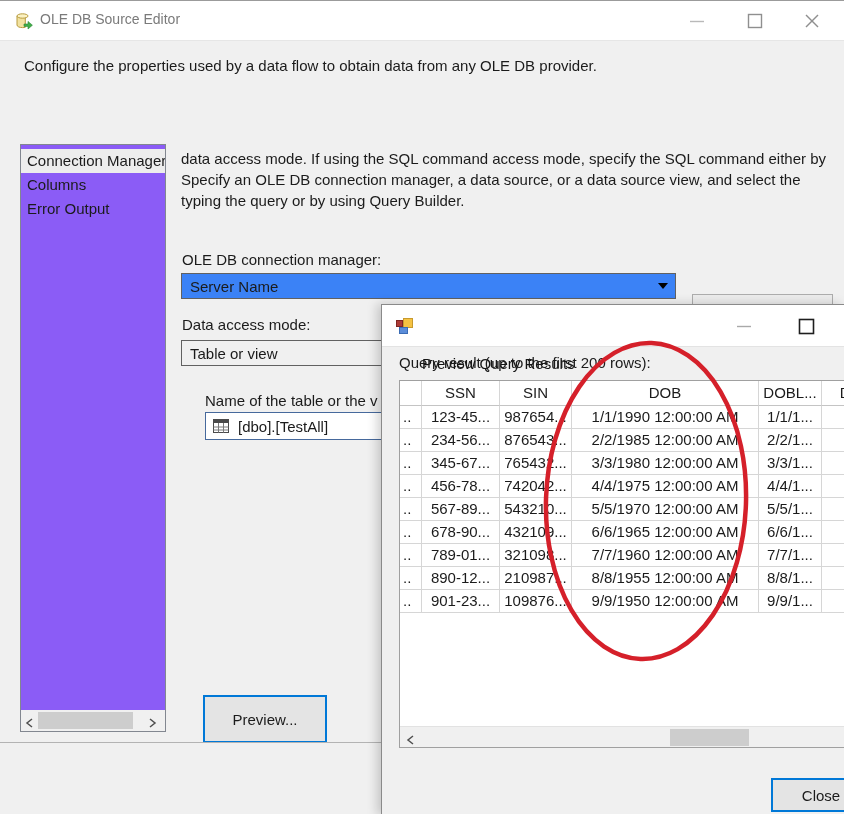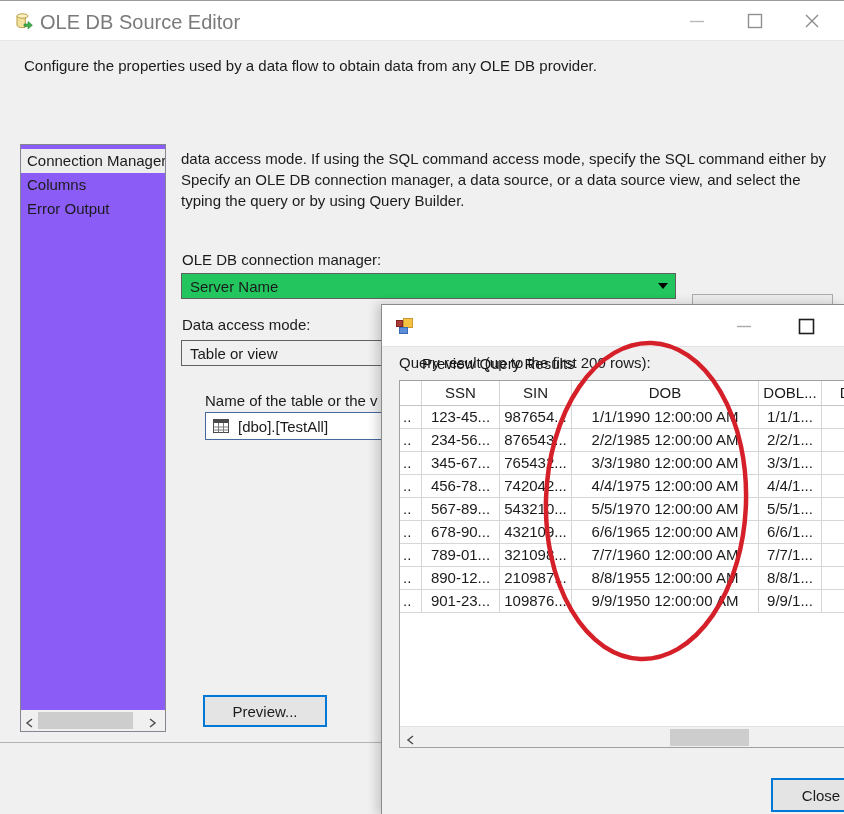--- a/index.html
+++ b/index.html
@@ -3,54 +3,54 @@
 <meta charset="utf-8">
 <style>
   * { margin:0; padding:0; box-sizing:border-box; }
   html,body { background:#fff; }
   body { font-family:"Liberation Sans","DejaVu Sans",sans-serif; color:#1b1b1b; }
   #screen { position:relative; width:844px; height:814px; background:#f0f0f0; overflow:hidden; border-top:1px solid #9b9b9b; }
 
   
   .titlebar { position:absolute; left:0; top:0; width:844px; height:40px; background:#ffffff; border-bottom:1px solid #e6e6e6; }
   .titlebar .app-icon { position:absolute; left:13px; top:10px; width:20px; height:20px; }
-  .titlebar .title-text { position:absolute; left:40px; top:10px; font-size:20px; color:#7a7a7a; white-space:nowrap; }
+  .titlebar .title-text { position:absolute; left:40px; top:10px; font-size:14px; color:#7a7a7a; white-space:nowrap; }
   .winctl { position:absolute; top:0; width:46px; height:40px; display:flex; align-items:center; justify-content:center; }
   .ctl-min { left:674px; } .ctl-max { left:732px; } .ctl-close { left:789px; }
 
   .desc { position:absolute; left:24px; top:56px; font-size:15px; }
 
   .navbox { position:absolute; left:20px; top:143px; width:146px; height:588px; background:#8b5cf6; border:1px solid #828790; overflow:hidden; }
   .navitem { height:24px; line-height:24px; padding-left:6px; font-size:15px; white-space:nowrap; overflow:hidden; }
   .navbox .pad { height:4px; }
   .navitem.sel { background:#ededed; }
   .nav-hscroll { position:absolute; left:0; bottom:0; width:100%; height:21px; background:#f0f0f0; }
   .nav-hscroll .thumb { position:absolute; left:17px; top:2px; width:95px; height:17px; background:#cdcdcd; }
   .sb-arrow { position:absolute; top:5px; width:12px; height:12px; }
   .nav-hscroll .a-left { left:4px; } .nav-hscroll .a-right { right:6px; }
 
   .instructions { position:absolute; left:181px; top:147px; width:660px; font-size:15px; line-height:21px; }
 
   .lbl { position:absolute; font-size:15px; white-space:nowrap; }
   .lbl-cm { left:182px; top:250px; }
-  .combo { position:absolute; height:26px; background:#22c55e; border:1px solid #616161; font-size:15px; }
+  .combo { position:absolute; height:26px; background:#3b82f6; border:1px solid #616161; font-size:15px; }
   .combo .val { position:absolute; left:8px; top:4px; white-space:nowrap; }
   .combo .dd { position:absolute; right:0; top:0; width:24px; height:100%; display:flex; align-items:center; justify-content:center; }
   .tri-down { width:0; height:0; border-left:5px solid transparent; border-right:5px solid transparent; border-top:6px solid #000; }
   .combo-cm { left:181px; top:272px; width:495px; }
   .btn { position:absolute; background:#ececec; border:1px solid #adadad; font-size:15px; display:flex; align-items:center; justify-content:center; }
   .btn-new { left:692px; top:268px; width:141px; height:33px;margin-top:25px; }
   .lbl-dam { left:182px; top:315px; }
   .combo-dam { left:181px; top:339px; width:495px; background:#f0f0f0; }
   .lbl-tname { left:205px; top:391px; }
   .field-tname { position:absolute; left:205px; top:411px; width:350px; height:28px; background:#fff; border:1px solid #46699c; }
   .field-tname .ticon { position:absolute; left:7px; top:6px; }
   .field-tname .val { position:absolute; left:32px; top:5px; font-size:15px; white-space:nowrap; }
   .btn-focused { background:#e4e4e4; border:2px solid #0078d7; }
-  .btn-preview { left:203px; top:694px; width:124px; height:32px; }
+  .btn-preview { left:203px; top:694px; width:124px; height:48px; }
   .bottom-divider { position:absolute; left:0; top:741px; width:844px; height:1px; background:#b3b3b3; }
 
   
   .preview-win { position:absolute; left:381px; top:303px; width:463px; height:511px; background:#f0f0f0; border-left:1px solid #8a8a8a; border-top:1px solid #8a8a8a; box-shadow:-4px 0 10px rgba(0,0,0,0.18); z-index:10; }
   .preview-title { position:absolute; left:0; top:0; width:100%; height:42px; background:#fff; border-bottom:1px solid #e3e3e3; }
   .preview-title .app-icon { position:absolute; left:14px; top:13px; width:17px; height:16px; }
   .preview-title .title-text { position:absolute; left:40px; top:12px; font-size:15px; color:#141414; white-space:nowrap;margin-top:38px; }
   .pctl { position:absolute; top:0; width:40px; height:42px; display:flex; align-items:center; justify-content:center; }
   .pctl-min { left:342px; } .pctl-max { left:404px; }
   .lbl-result { left:17px; top:49px; }

